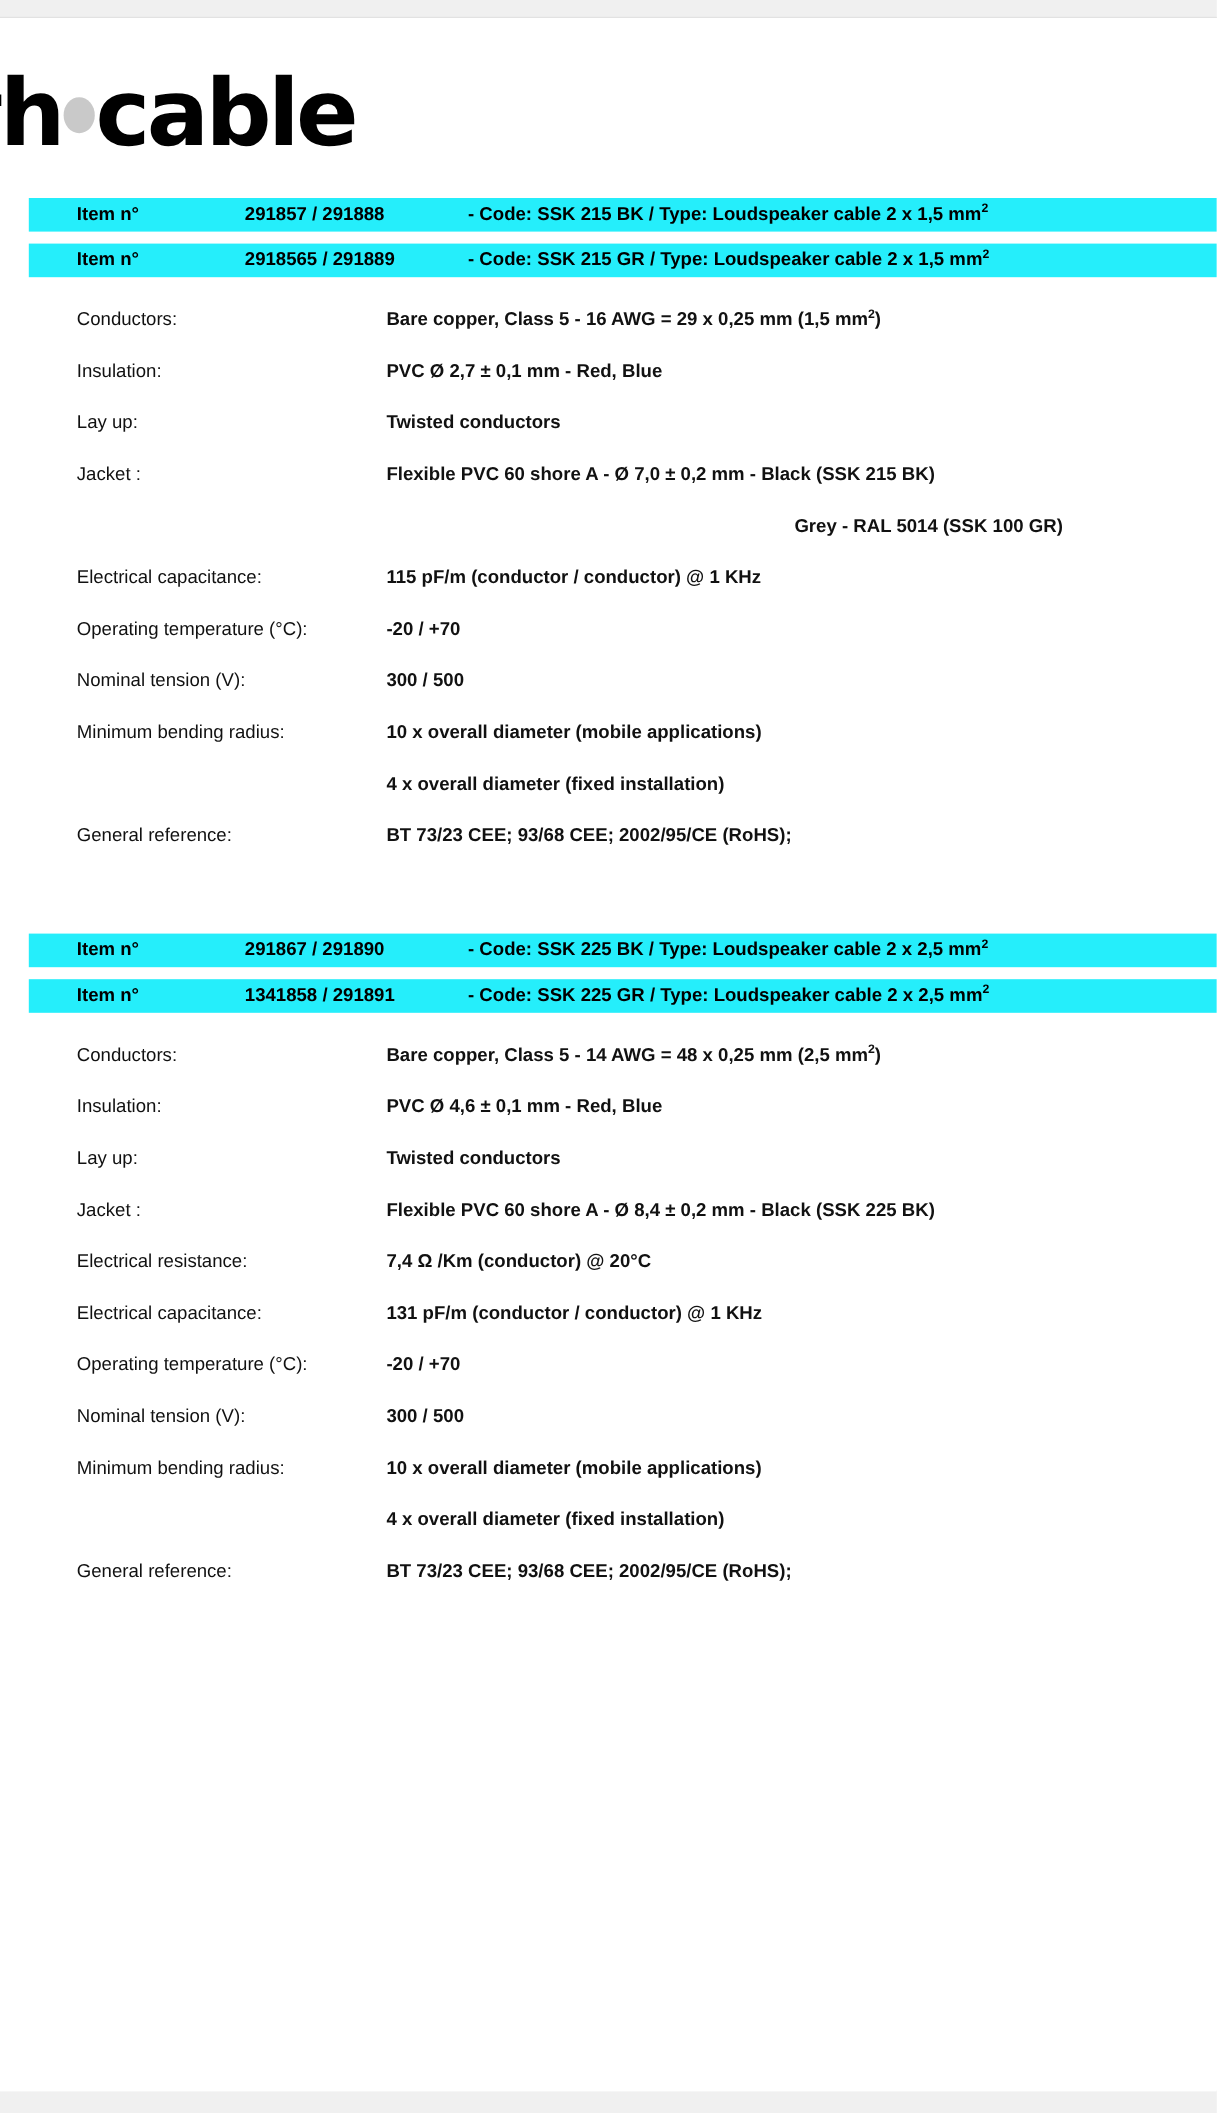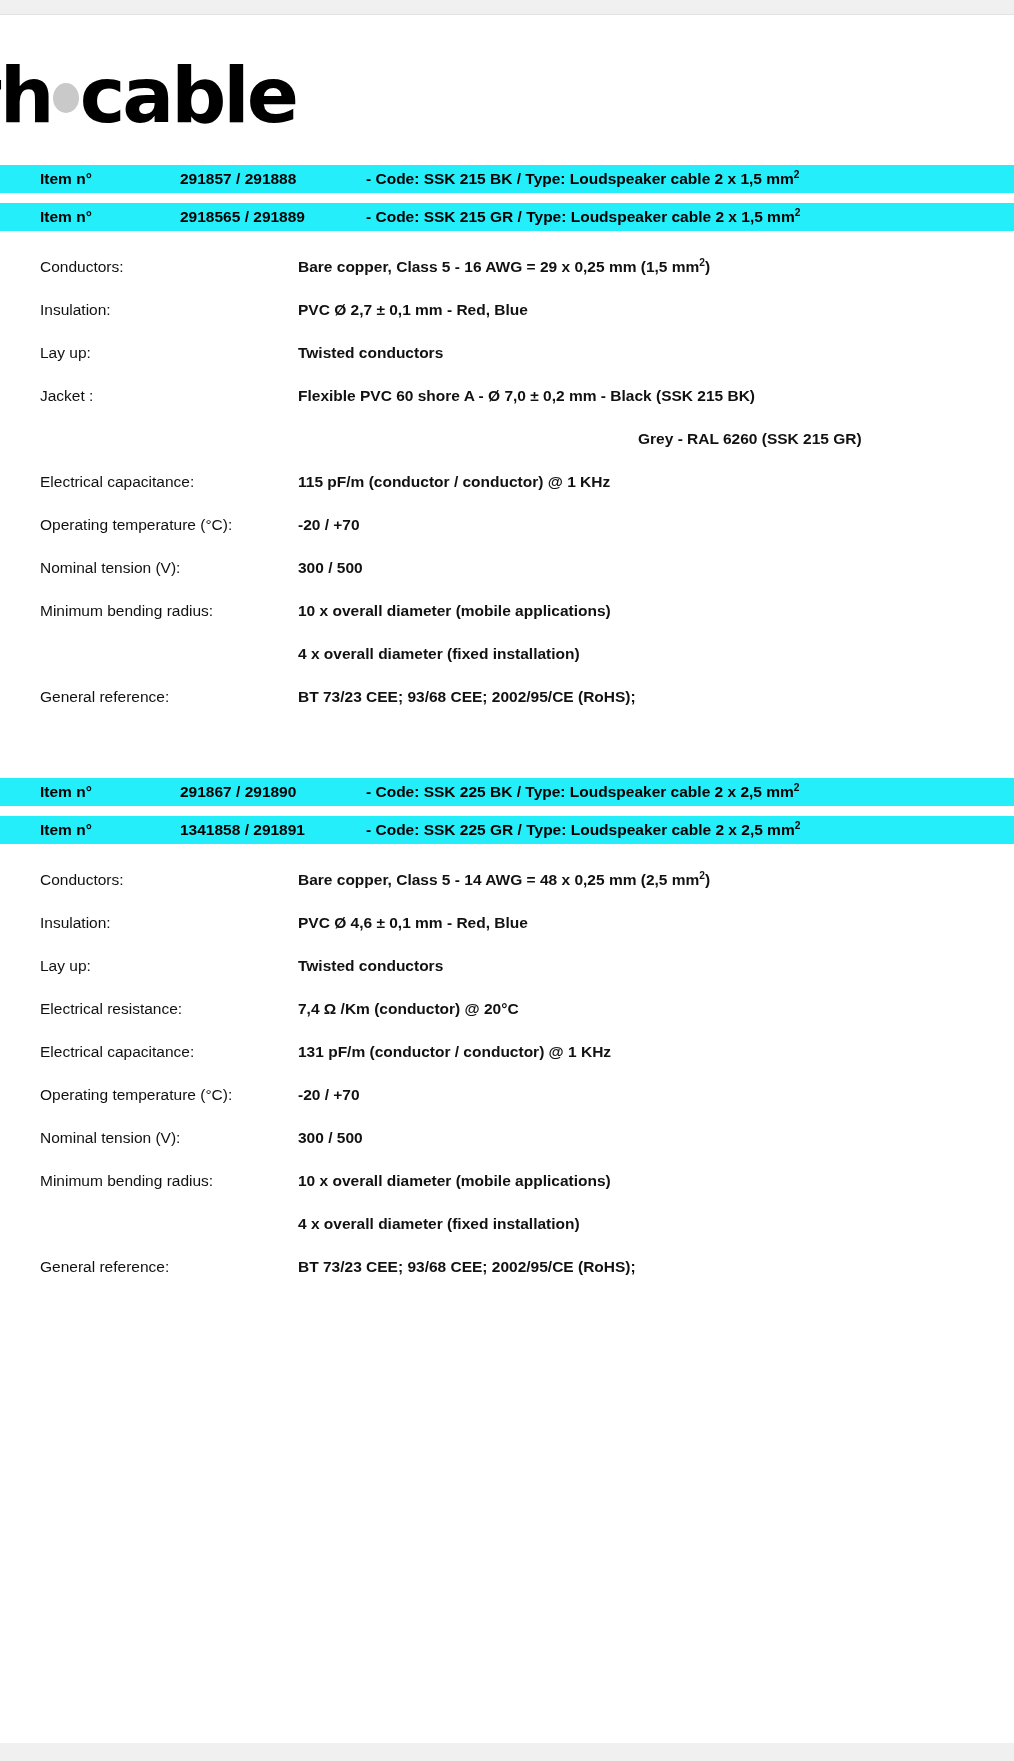--- a/index.html
+++ b/index.html
@@ -100,21 +100,21 @@
     display: block;
   }
   .sssnake-name {
     font-size: 44px;
     letter-spacing: -1.5px;
     display: block;
     margin-top: 1px;
   }
 
   
-  .block { position: relative; }
+  .block { position: relative; padding-left: 24px; }
   #block-0 { margin-top: 30px; }
   #block-1 { margin-top: 60px; }
 
   .item-bar {
     background: #25eefb;
     height: 28px;
     margin-bottom: 10px;
     position: relative;
     white-space: nowrap;
     overflow: hidden;
@@ -200,40 +200,41 @@
           <div class="bar-inner"><span class="bar-label">Item n°</span><span class="bar-codes">291857 / 291888</span><span class="bar-rest">-  Code:  SSK 215 BK  /  Type: Loudspeaker cable 2 x 1,5 mm<sup>2</sup></span></div>
         </div>
         <div class="item-bar">
           <div class="bar-inner"><span class="bar-label">Item n°</span><span class="bar-codes">2918565 / 291889</span><span class="bar-rest">-  Code:  SSK 215 GR  /  Type: Loudspeaker cable 2 x 1,5 mm<sup>2</sup></span></div>
         </div>
         <div class="spec-table">
           <div class="spec-row"><span class="spec-label">Conductors:</span><span class="spec-value">Bare copper, Class 5 -   16 AWG  = 29 x 0,25 mm (1,5 mm<sup>2</sup>)</span></div>
           <div class="spec-row"><span class="spec-label">Insulation:</span><span class="spec-value">PVC Ø 2,7 ± 0,1 mm  -  Red, Blue</span></div>
           <div class="spec-row"><span class="spec-label">Lay up:</span><span class="spec-value">Twisted conductors</span></div>
           <div class="spec-row"><span class="spec-label">Jacket :</span><span class="spec-value">Flexible PVC 60 shore A  -  Ø 7,0  ± 0,2 mm  -  Black (SSK 215 BK)</span></div>
-          <div class="spec-row indented"><span class="spec-value">Grey - RAL 6260  (SSK 215 GR)</span></div>
+          <div class="spec-row indented"><span class="spec-value">Grey - RAL 5014  (SSK 100 GR)</span></div>
           <div class="spec-row"><span class="spec-label">Electrical capacitance:</span><span class="spec-value">115 pF/m (conductor / conductor) @ 1 KHz</span></div>
           <div class="spec-row"><span class="spec-label">Operating temperature (°C):</span><span class="spec-value">-20 / +70</span></div>
           <div class="spec-row"><span class="spec-label">Nominal tension (V):</span><span class="spec-value">300 / 500</span></div>
           <div class="spec-row"><span class="spec-label">Minimum bending radius:</span><span class="spec-value">10 x overall diameter (mobile applications)</span></div>
           <div class="spec-row continuation"><span class="spec-value">4 x overall diameter (fixed installation)</span></div>
           <div class="spec-row"><span class="spec-label">General reference:</span><span class="spec-value">BT 73/23 CEE; 93/68 CEE; 2002/95/CE (RoHS);</span></div>
         </div>
       </div>
       <div class="block" id="block-1">
         <div class="item-bar">
           <div class="bar-inner"><span class="bar-label">Item n°</span><span class="bar-codes">291867 / 291890</span><span class="bar-rest">-  Code:  SSK 225 BK  /  Type: Loudspeaker cable 2 x 2,5 mm<sup>2</sup></span></div>
         </div>
         <div class="item-bar">
           <div class="bar-inner"><span class="bar-label">Item n°</span><span class="bar-codes">1341858 / 291891</span><span class="bar-rest">-  Code:  SSK 225 GR  /  Type: Loudspeaker cable 2 x 2,5 mm<sup>2</sup></span></div>
         </div>
         <div class="spec-table">
           <div class="spec-row"><span class="spec-label">Conductors:</span><span class="spec-value">Bare copper, Class 5 -   14 AWG  = 48 x 0,25 mm (2,5 mm<sup>2</sup>)</span></div>
           <div class="spec-row"><span class="spec-label">Insulation:</span><span class="spec-value">PVC Ø 4,6 ± 0,1 mm  -  Red, Blue</span></div>
           <div class="spec-row"><span class="spec-label">Lay up:</span><span class="spec-value">Twisted conductors</span></div>
+          <div class="spec-row"><span class="spec-label">Jacket :</span><span class="spec-value">Flexible PVC 60 shore A  -  Ø 8,4  ± 0,2 mm  -  Black (SSK 225 BK)</span></div>
           <div class="spec-row"><span class="spec-label">Electrical resistance:</span><span class="spec-value">7,4 Ω /Km (conductor) @ 20°C</span></div>
           <div class="spec-row"><span class="spec-label">Electrical capacitance:</span><span class="spec-value">131 pF/m (conductor / conductor) @ 1 KHz</span></div>
           <div class="spec-row"><span class="spec-label">Operating temperature (°C):</span><span class="spec-value">-20 / +70</span></div>
           <div class="spec-row"><span class="spec-label">Nominal tension (V):</span><span class="spec-value">300 / 500</span></div>
           <div class="spec-row"><span class="spec-label">Minimum bending radius:</span><span class="spec-value">10 x overall diameter (mobile applications)</span></div>
           <div class="spec-row continuation"><span class="spec-value">4 x overall diameter (fixed installation)</span></div>
           <div class="spec-row"><span class="spec-label">General reference:</span><span class="spec-value">BT 73/23 CEE; 93/68 CEE; 2002/95/CE (RoHS);</span></div>
         </div>
       </div>
     </div>

